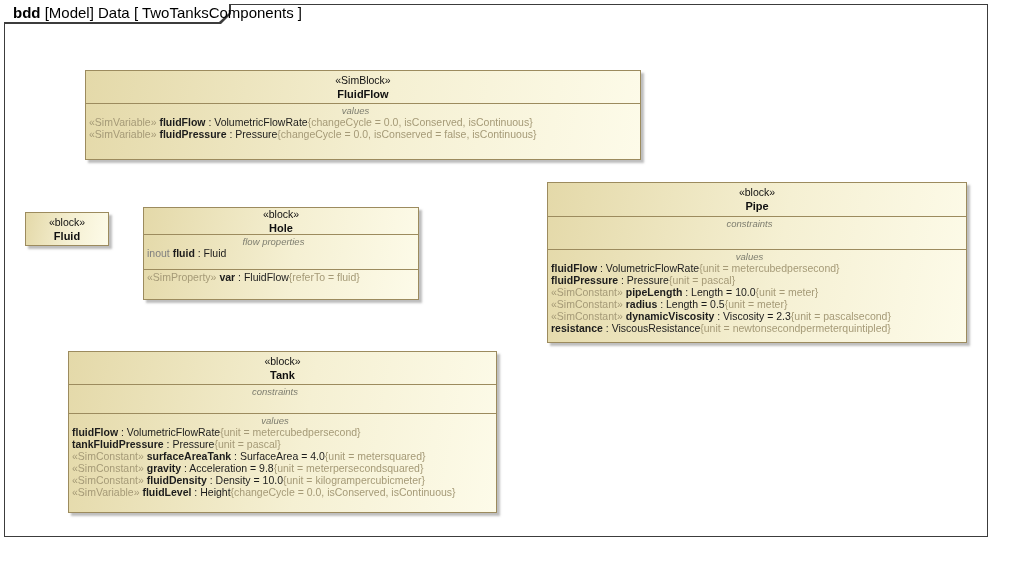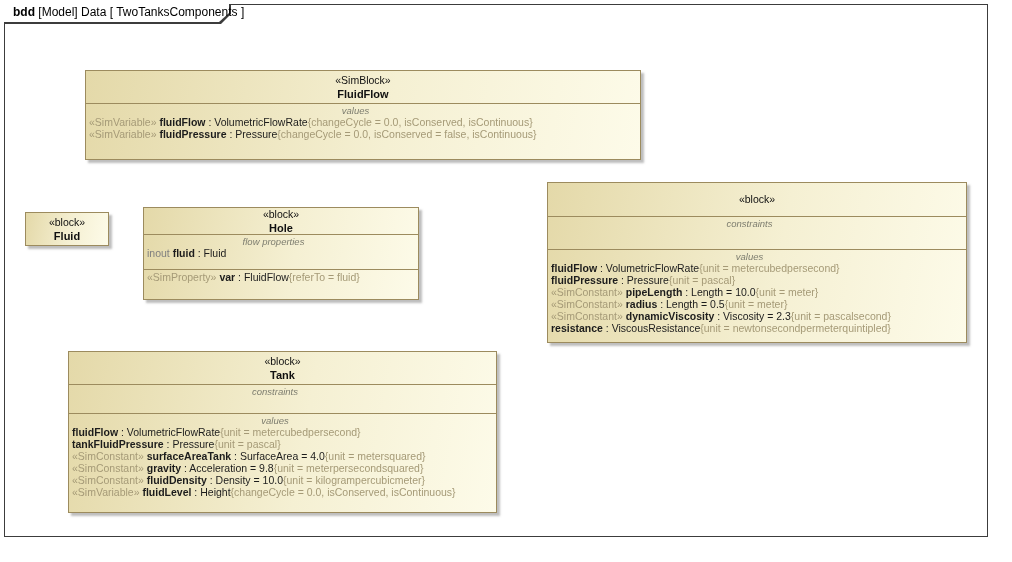--- a/index.html
+++ b/index.html
@@ -17,21 +17,21 @@
     background:#3c3c3c;
     clip-path:polygon(0 0, 100% 0, 100% 50%, calc(100% - 10px) 100%, 0 100%);
   }
   .tab-inner {
     position:absolute; left:4px; top:4px; width:225px; height:18px;
     background:#ffffff;
     clip-path:polygon(0 0, 100% 0, 100% 50%, calc(100% - 10px) 100%, 0 100%);
   }
   .tab-text {
     position:absolute; left:13px; top:4px; height:18px; line-height:17px;
-    font-size:12px; color:#000; white-space:pre;
+    font-size:15px; color:#000; white-space:pre;
   }
   .tab-text .kind { font-weight:bold; }
   
   .block {
     position:absolute; box-sizing:border-box;
     border:1px solid #9c8b5e;
     background:linear-gradient(100deg, #e4d9a9 0%, #f5f0d3 55%, #fdfbe9 100%);
     box-shadow:3px 3px 2px rgba(125,125,125,0.5);
     display:flex; flex-direction:column;
   }
@@ -103,20 +103,21 @@
     <div class="comp grow">
       <div>
           <div class="row"><span class="stereo">«SimProperty» </span><span class="name">var</span><span class="type"> : FluidFlow</span><span class="constraint">{referTo = fluid}</span></div>
         </div>
     </div>
   </div>
 
   <div class="block" style="left:547px; top:182px; width:420px; height:161px;">
     <div class="hdr" style="height:33px;">
       <div class="stereo-line">«block»</div>
+      <div class="name-line">Pipe</div>
     </div>
     <div class="comp" style="height:33px;">
       <div class="comp-label">constraints</div>
     </div>
     <div class="comp grow">
       <div class="comp-label">values</div>
       <div>
           <div class="row"><span class="name">fluidFlow</span><span class="type"> : VolumetricFlowRate</span><span class="constraint">{unit = metercubedpersecond}</span></div>
           <div class="row"><span class="name">fluidPressure</span><span class="type"> : Pressure</span><span class="constraint">{unit = pascal}</span></div>
           <div class="row"><span class="stereo">«SimConstant» </span><span class="name">pipeLength</span><span class="type"> : Length = 10.0</span><span class="constraint">{unit = meter}</span></div>

